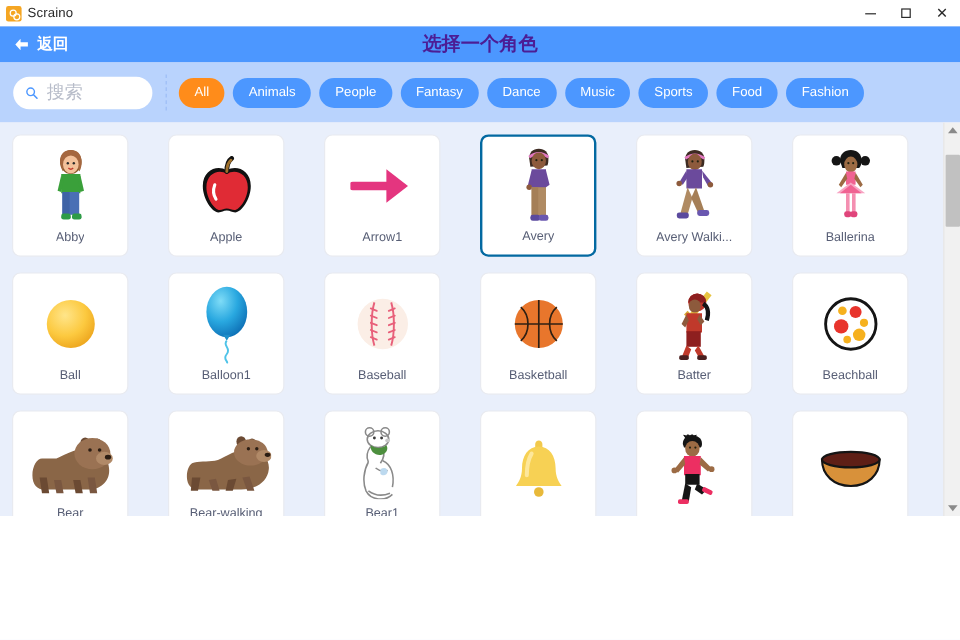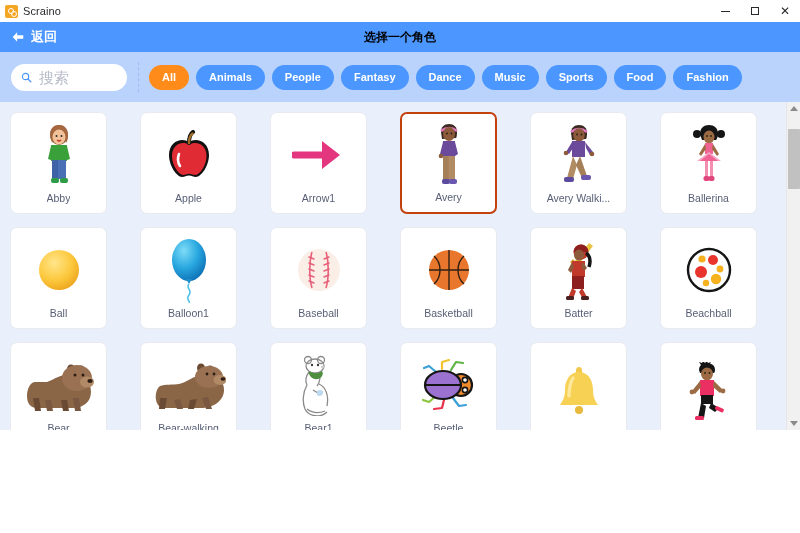--- a/index.html
+++ b/index.html
@@ -47,21 +47,21 @@
     display: flex; align-items: center; position: relative;
   }
   .back-btn {
     display: flex; align-items: center; gap: 6px;
     margin-left: 11px; cursor: pointer; height: 30px;
   }
   .back-arrow { width: 14px; height: 14px; display:block; }
   .back-label { color: #ffffff; font-size: 13px; font-weight: 700; }
   .header-title {
     position: absolute; left: 0; right: 0; text-align: center;
-    color: #000000; font-size: 12px; font-weight: 700; pointer-events: none;
+    color: #4c1d95; font-size: 16px; font-weight: 700; pointer-events: none;
   }
 
   
   .filterbar {
     height: 50px; background: #b9d3fd; flex: none;
     display: flex; align-items: center; padding-left: 11px;
     position: relative;
   }
   .search-wrap {
     width: 116px; height: 27px; background: #fff; border-radius: 14px;
@@ -71,21 +71,21 @@
   .search-input {
     border: 0; outline: 0; background: transparent;
     font-family: inherit; font-size: 15px; color: #575e75;
     margin-left: 7px; width: 80px; padding: 0;
   }
   .search-input::placeholder { color: #b7bcc9; }
   .divider { width: 1px; height: 30px; border-left: 1px dashed #9dbdf5; margin: 0 10px 0 11px; flex: none; }
   .pills { display: flex; align-items: center; gap: 7px; }
   .pill {
     height: 25px; border-radius: 13px; background: #4c97ff; color: #fff;
-    font-size: 11px; font-weight: 700; display: flex; align-items: center;
+    font-size: 11px; font-weight: 400; display: flex; align-items: center;
     padding: 0 13px; cursor: pointer; white-space: nowrap;
   }
   .pill.active { background: #ff8c1a; }
 
   
   .gridwrap {
     flex: 1 1 auto; position: relative; overflow: hidden;
     background: #e9effb; display: flex;
   }
   .grid {
@@ -95,21 +95,21 @@
     grid-template-columns: repeat(6, 97px);
     gap: 13px 33px;
     align-content: start;
   }
   .card {
     width: 97px; height: 102px; background: #fff;
     border: 1px solid #e8eaf0; border-radius: 7px;
     display: flex; flex-direction: column; align-items: center;
     cursor: pointer; overflow: hidden; position: relative;
   }
-  .card.selected { border: 2px solid #c2410c; }
+  .card.selected { border: 2px solid #0369a1; }
   .card-art {
     flex: 1 1 auto; width: 100%;
     display: flex; align-items: center; justify-content: center;
     padding-top: 4px;
   }
   .card-art svg { display: block; }
   .card-label {
     font-size: 10.5px; color: #575e75; padding-bottom: 9px;
     max-width: 92%; white-space: nowrap; overflow: hidden; text-overflow: ellipsis;
     text-align: center;
@@ -452,40 +452,20 @@
     <circle cx="23" cy="11" r="1.2" fill="#3a3a3a"></circle>
     <ellipse cx="28" cy="13" rx="2" ry="1.6" fill="#c9c9c9"></ellipse>
     <path d="M14 17c4 3 9 3 13 0 2 3 0 7-4 8-5 1-10-3-9-8z" fill="#4d8f3e"></path>
     <path d="M22 37c3-2 6-1 6 2s-4 4-6 2z" fill="#bcd9ef"></path>
   </svg>
           </div>
           <div class="card-label">Bear1</div>
         </div>
         <div class="card">
           <div class="card-art">
-            <svg width="58" height="54" viewBox="0 0 58 54">
-    <g stroke="#151515" stroke-width="2.2" fill="none" stroke-linecap="round" stroke-linejoin="round">
-      <path d="M16 14L9 8 4 10" stroke="#3aa0d8"></path>
-      <path d="M22 11l0-7 7-2" stroke="#f2c230"></path>
-      <path d="M31 12l5-8 7 1" stroke="#5fb347"></path>
-      <path d="M16 38l-7 6-6-2" stroke="#8cc63f"></path>
-      <path d="M24 42l-2 8-8 1" stroke="#e8334a"></path>
-      <path d="M33 40l6 8 7-1" stroke="#3aa0d8"></path>
-    </g>
-    <ellipse cx="41" cy="27" rx="11" ry="11" fill="#f08a2e" stroke="#151515" stroke-width="2.2"></ellipse>
-    <ellipse cx="23" cy="27" rx="18" ry="14" fill="#9b72cf" stroke="#151515" stroke-width="2.2"></ellipse>
-    <path d="M5 27h36" stroke="#151515" stroke-width="2"></path>
-    <circle cx="45" cy="22" r="2.6" fill="#fff" stroke="#151515" stroke-width="1.6"></circle>
-    <circle cx="45" cy="32" r="2.6" fill="#fff" stroke="#151515" stroke-width="1.6"></circle>
-  </svg>
-          </div>
-          <div class="card-label">Beetle</div>
-        </div>
-        <div class="card">
-          <div class="card-art">
             <svg width="46" height="52" viewBox="0 0 46 52">
     <path d="M23 2c1.6 0 3 1.3 3 3v3h-6V5c0-1.7 1.4-3 3-3z" fill="#f2c94c"></path>
     <path d="M23 7c-9 0-14 8-14 18 0 8-3 12-5 15h38c-2-3-5-7-5-15 0-10-5-18-14-18z" fill="#f7d154"></path>
     <path d="M17 13c-3 5-4 12-4 18" stroke="#fde79b" stroke-width="3.4" fill="none" stroke-linecap="round"></path>
     <ellipse cx="23" cy="45" rx="4" ry="4" fill="#e8b93a"></ellipse>
   </svg>
           </div>
           <div class="card-label"></div>
         </div>
         <div class="card">

